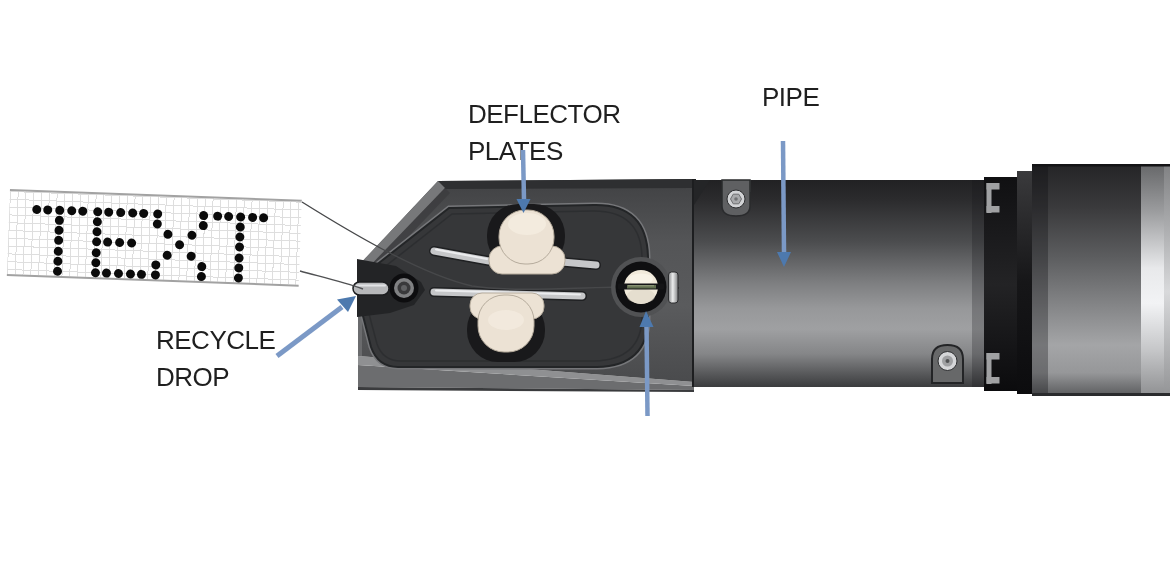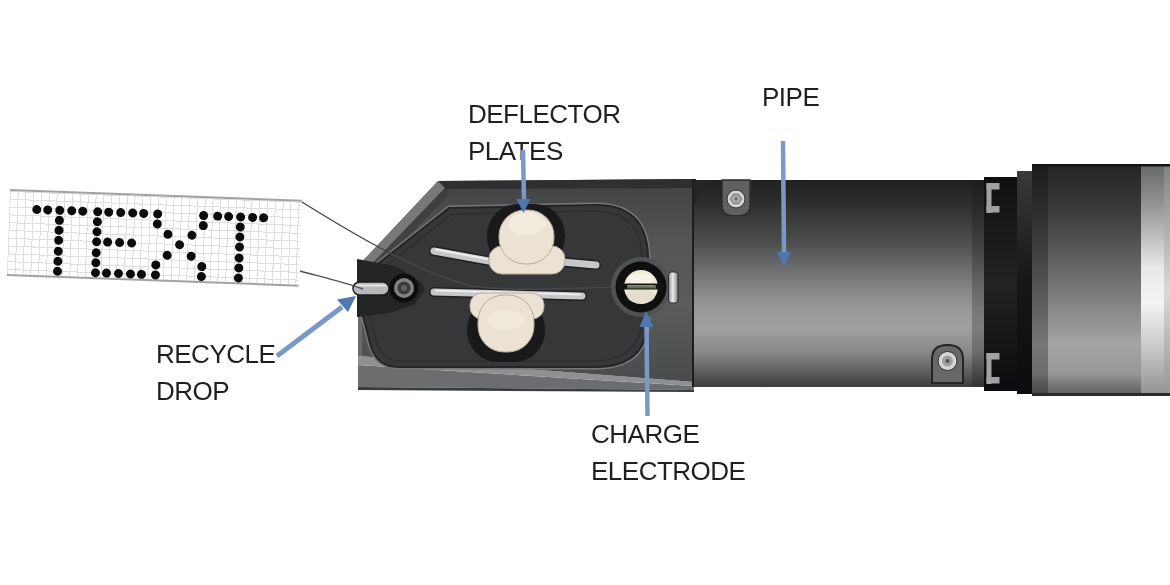--- a/index.html
+++ b/index.html
@@ -81,27 +81,23 @@
       </div>
   </div>
 
   <div class="label" style="left:468px;top:96px;">
     <span>DEFLECTOR</span>
     <span>PLATES</span>
   </div>
   <div class="label" style="left:762px;top:79px;">
     <span>PIPE</span>
   </div>
-  <div class="label" style="left:156px;top:336px;">
+  <div class="label" style="left:156px;top:322px;">
     <span>RECYCLE</span>
     <span>DROP</span>
-  </div>
-  <div class="label" style="left:591px;top:416px;">
-    <span>CHARGE</span>
-    <span>ELECTRODE</span>
   </div>
 
   <svg id="art" width="1170" height="585" viewBox="0 0 1170 585">
     <defs>
       <linearGradient id="gradCyl" x1="0" y1="180" x2="0" y2="387" gradientUnits="userSpaceOnUse">
         <stop offset="0" stop-color="#212123"></stop>
           <stop offset="0.1" stop-color="#2c2c2e"></stop>
         <stop offset="0.3" stop-color="#4c4d4f"></stop>
           <stop offset="0.5" stop-color="#7e7f81"></stop>
         <stop offset="0.62" stop-color="#97989a"></stop>

